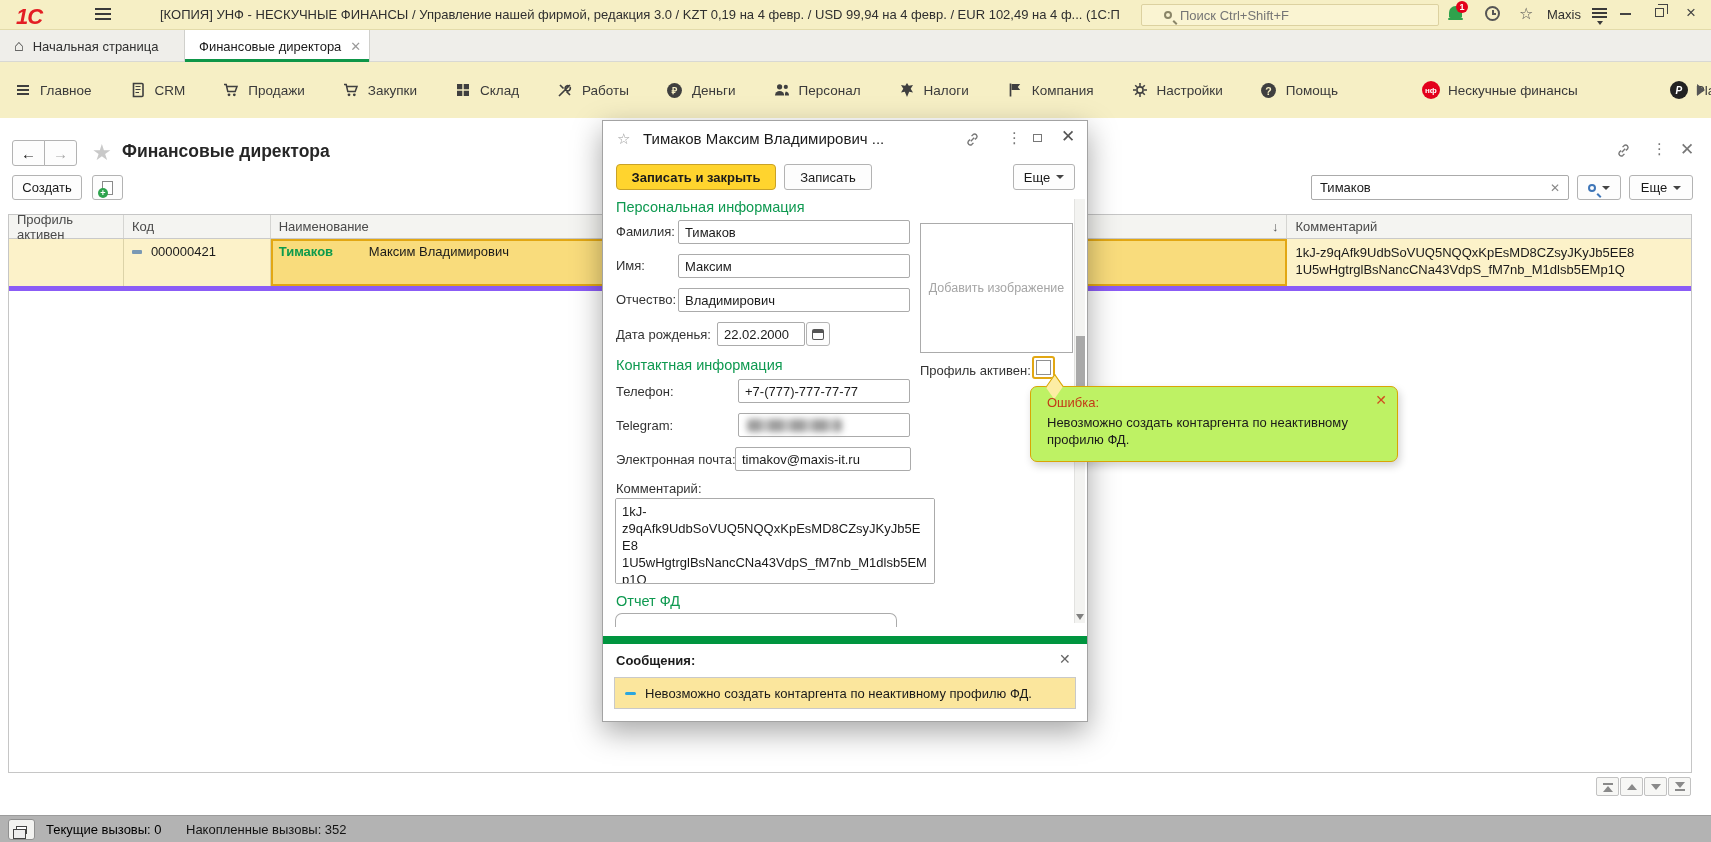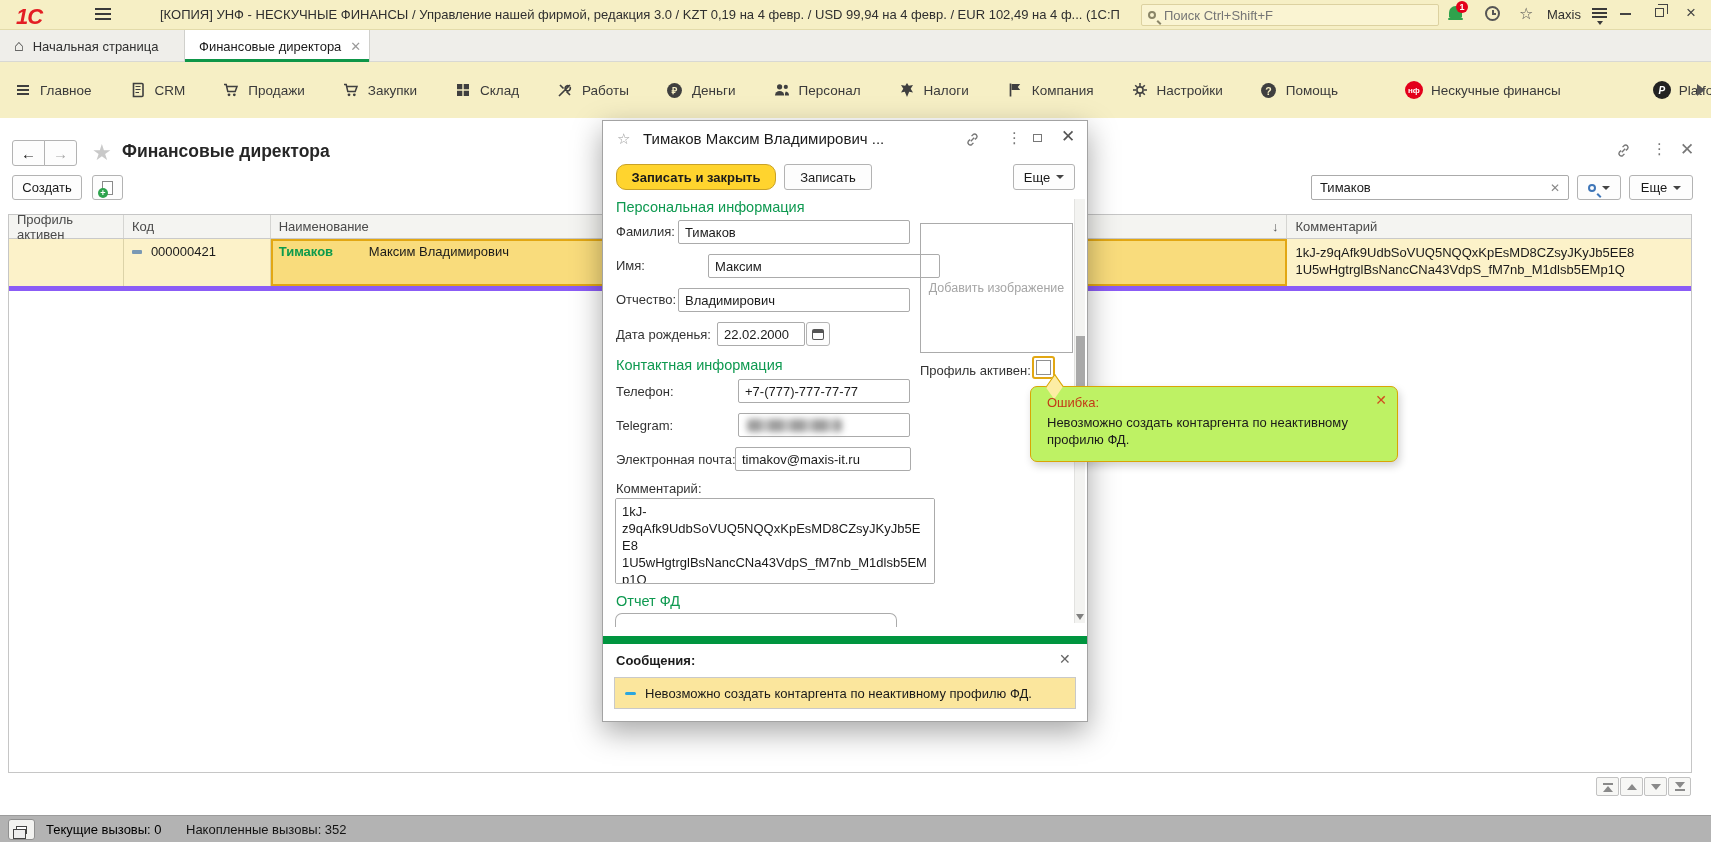--- a/index.html
+++ b/index.html
@@ -6,21 +6,21 @@
   *{box-sizing:border-box;}
   .screen{position:relative;width:1711px;height:842px;overflow:hidden;background:#FFF;
     font-family:"Liberation Sans","DejaVu Sans",sans-serif;font-size:13px;color:#1a1a1a;}
 
   
   .titlebar{position:absolute;left:0;top:0;width:1711px;height:30px;background:#F6EFC5;border-bottom:1px solid #E3DBAA;}
   .tb-logo{position:absolute;left:16px;top:4px;font-size:22px;font-weight:bold;font-style:italic;color:#E31E24;letter-spacing:-1px;}
   .tb-burger{position:absolute;left:95px;top:8px;width:16px;height:13px;cursor:pointer;}
   .tb-burger i{display:block;height:2px;background:#3a3a3a;margin-bottom:3px;}
   .tb-title{position:absolute;left:160px;top:7px;width:960px;white-space:nowrap;overflow:hidden;color:#2f2f2f;}
-  .tb-search{position:absolute;left:1141px;top:4px;width:298px;height:22px;background:#FAF4D2;border:1px solid #DCD1A0;border-radius:2px;display:flex;align-items:center;padding:0 6px;}
+  .tb-search{position:absolute;left:1141px;top:4px;width:298px;height:22px;background:#FAF4D2;border:1px solid #DCD1A0;border-radius:2px;display:flex;align-items:center;padding:0 22px;}
   .tb-search input{border:none;outline:none;background:transparent;font:13px "Liberation Sans",sans-serif;color:#444;width:100%;}
   .mag{width:8px;height:8px;border:2px solid #8a8568;border-radius:50%;position:relative;flex:0 0 auto;margin-right:6px;}
   .mag::after{content:'';position:absolute;width:2px;height:5px;background:#8a8568;left:8px;top:7px;transform:rotate(-45deg);}
   .tb-bell{position:absolute;left:1448px;top:5px;width:16px;height:16px;cursor:pointer;}
   .tb-bell .body{position:absolute;left:1px;top:1px;width:13px;height:12px;background:#2FA24C;border-radius:7px 7px 2px 2px;}
   .tb-bell .base{position:absolute;left:0;top:13px;width:15px;height:2px;background:#2FA24C;border-radius:2px;}
   .tb-badge{position:absolute;left:8px;top:-4px;min-width:12px;height:12px;background:#E3001B;color:#fff;border-radius:6px;font-size:9px;line-height:12px;text-align:center;padding:0 2px;font-weight:bold;}
   .tb-clock{position:absolute;left:1485px;top:6px;width:15px;height:15px;border:2px solid #555;border-radius:50%;cursor:pointer;}
   .tb-clock::after{content:'';position:absolute;left:5px;top:2px;width:2px;height:5px;background:#555;}
   .tb-clock::before{content:'';position:absolute;left:5px;top:5px;width:4px;height:2px;background:#555;}
@@ -93,21 +93,21 @@
   .cn-bar{width:10px;height:2px;background:#8a8a8a;margin:1px 0;}
 
   
   .dialog{position:absolute;left:602px;top:120px;width:486px;height:602px;background:#fff;border:1px solid #A3A3A3;box-shadow:0 10px 28px rgba(0,0,0,.35);z-index:20;}
   .dlg-star{position:absolute;left:14px;top:9px;font-size:15px;color:#9a9a9a;cursor:pointer;}
   .dlg-title{position:absolute;left:40px;top:9px;font-size:15px;color:#1a1a1a;white-space:nowrap;}
   .dlg-link{position:absolute;left:362px;top:11px;cursor:pointer;}
   .dlg-dots{position:absolute;left:404px;top:8px;font-size:15px;color:#777;cursor:pointer;}
   .dlg-max{position:absolute;left:430px;top:13px;width:9px;height:8px;border:1.5px solid #777;cursor:pointer;}
   .dlg-close{position:absolute;left:458px;top:5px;font-size:17px;color:#555;cursor:pointer;}
-  .btn-primary{position:absolute;left:13px;top:43px;width:160px;height:26px;background:#FFD42E;border:1px solid #C9A227;border-radius:10px;font-weight:bold;display:flex;align-items:center;justify-content:center;cursor:pointer;}
+  .btn-primary{position:absolute;left:13px;top:43px;width:160px;height:26px;background:#FFD42E;border:1px solid #C9A227;border-radius:4px;font-weight:bold;display:flex;align-items:center;justify-content:center;cursor:pointer;}
   .btn-save{position:absolute;left:181px;top:43px;width:88px;height:26px;}
   .dlg-more{position:absolute;left:410px;top:43px;width:62px;height:26px;}
   .sec-hdr{position:absolute;font-size:14.5px;color:#0E9950;}
   .f-label{position:absolute;color:#333;}
   .f-input{position:absolute;height:24px;border:1px solid #ABABAB;border-radius:2px;background:#fff;}
   .f-input input{width:100%;height:100%;border:none;outline:none;padding:0 6px;font:13px "Liberation Sans",sans-serif;color:#1a1a1a;background:transparent;}
   .cal-btn{position:absolute;left:203px;top:201px;width:24px;height:24px;}
   .cal-ic{width:12px;height:11px;border:1.5px solid #555;border-top:4px solid #555;border-radius:2px;}
   .redacted{position:absolute;left:8px;top:5px;width:95px;height:13px;background:repeating-linear-gradient(90deg,#9d9d9d 0 14px,#c4c4c4 14px 22px);filter:blur(3px);border-radius:3px;}
   .dlg-textarea{position:absolute;left:12px;top:377px;width:320px;height:86px;border:1px solid #ABABAB;border-radius:2px;resize:none;font:13px/17px "Liberation Sans",sans-serif;padding:4px 6px;color:#1a1a1a;outline:none;}
@@ -290,21 +290,21 @@
     </div>
     <div class="rib-item">
       <span class="ri">
           <svg width="17" height="17" viewBox="0 0 16 16">
             <circle cx="8" cy="8" r="7" fill="#3F3F3F"></circle>
             <text x="8" y="12" font-size="10" font-weight="bold" fill="#F6EFC5" text-anchor="middle" font-family="Liberation Sans,sans-serif">?</text>
           </svg>
         </span>
       <span>Помощь</span>
     </div>
-    <div class="rib-item" style="margin-left:30px;">
+    <div class="rib-item" style="margin-left:47px;">
       <span class="ri">
           <span class="circle-badge" style="background:#E3001B;">нф</span>
         </span>
       <span>Нескучные финансы</span>
     </div>
     <div class="rib-item" style="margin-left:55px;">
       <span class="ri">
           <span class="circle-badge" style="background:#222;font-size:10px;font-style:italic;">P</span>
         </span>
       <span>Platforma</span>
@@ -397,21 +397,21 @@
         <span>Еще</span>
         <span class="caret"></span>
       </div>
 
     <span class="sec-hdr" style="left:13px;top:78px;">Персональная информация</span>
 
     <span class="f-label" style="left:13px;top:103px;">Фамилия:</span>
     <span class="f-input" style="left:75px;top:99px;width:232px;"><input value="Тимаков" style=""></span>
 
     <span class="f-label" style="left:13px;top:137px;">Имя:</span>
-    <span class="f-input" style="left:75px;top:133px;width:232px;margin-left:30px;"><input value="Максим" style=""></span>
+    <span class="f-input" style="left:75px;top:133px;width:232px;"><input value="Максим" style=""></span>
 
     <span class="f-label" style="left:13px;top:171px;text-align:right;">Отчество:</span>
     <span class="f-input" style="left:75px;top:167px;width:232px;"><input value="Владимирович" style=""></span>
 
     <span class="f-label" style="left:13px;top:206px;">Дата рожденья:</span>
     <span class="f-input" style="left:114px;top:201px;width:88px;"><input value="22.02.2000" style=""></span>
     <div class="btn cal-btn">
         <span class="cal-ic"></span>
       </div>
 

